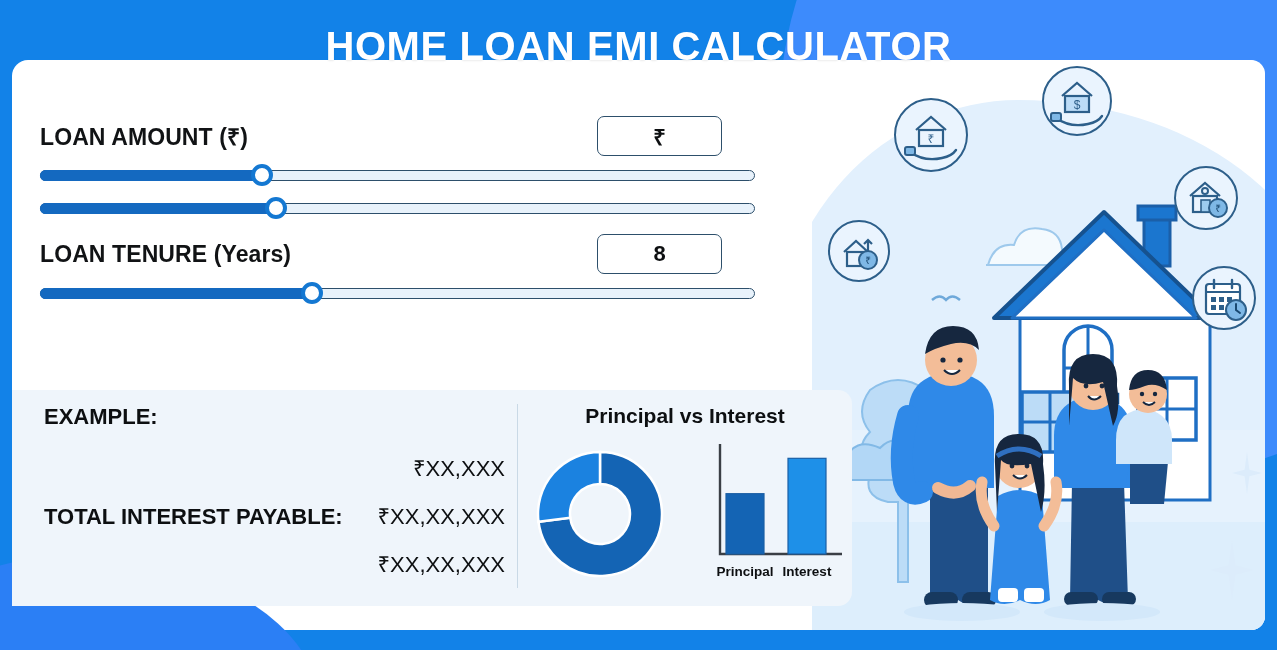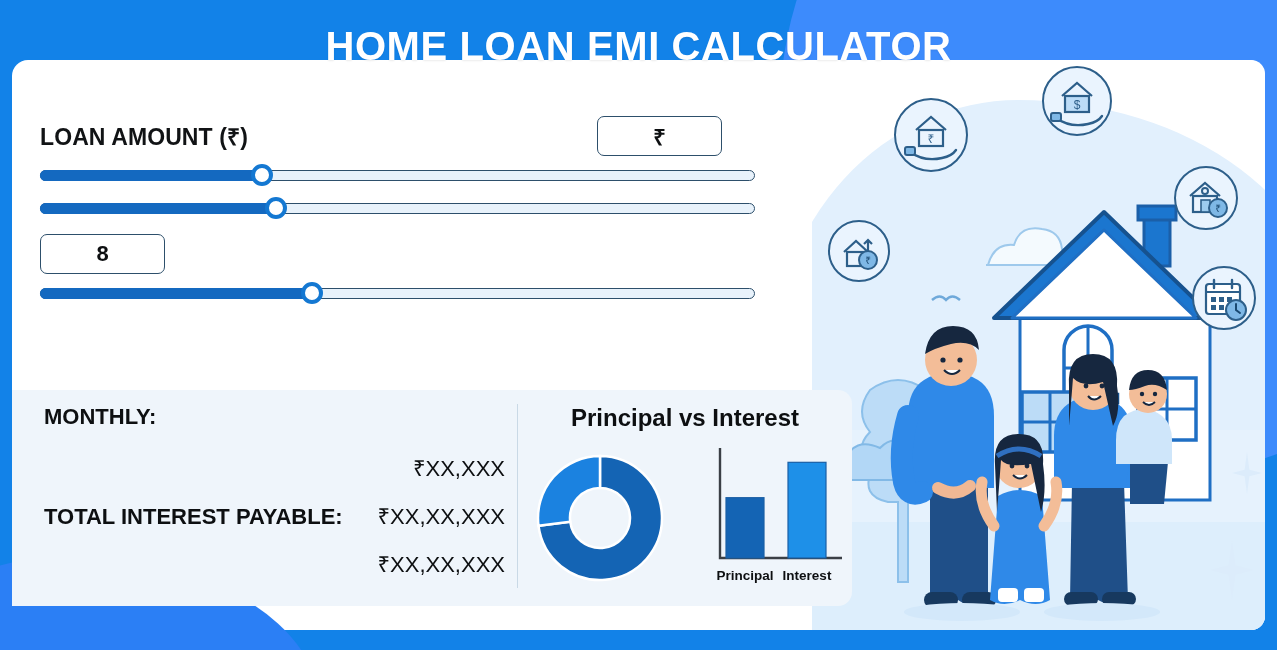--- a/index.html
+++ b/index.html
@@ -155,21 +155,21 @@
   .results-divider {
     width: 1px; background: #c9d9e6;
     margin: 14px 0 18px 0;
   }
   .results-right {
     flex: 1;
     padding-top: 14px;
     display: flex; flex-direction: column; align-items: center;
   }
   .chart-title {
-    font-size: 24px; font-weight: bold; color: #0d0f11;
+    font-size: 21px; font-weight: bold; color: #0d0f11;
     margin-bottom: 8px;
   }
   .charts-row { display: flex; align-items: flex-end; gap: 22px; }
   
   .illustration {
     position: absolute;
     left: 812px; top: 60px;
     width: 453px; height: 570px;
     overflow: hidden;
     z-index: 5;
@@ -392,35 +392,36 @@
     <div class="field">
       <div class="slider-wrap">
         <div class="slider-track"></div>
         <div class="slider-fill" style="width: 235.95px;"></div>
         <div class="slider-thumb" style="left: 235.95px;"></div>
       </div>
     </div>
 
     <div class="field">
       <div class="field-row">
+        <div class="field-label">LOAN TENURE (Years)</div>
         <div class="value-box" placeholder="8">8</div>
       </div>
       <div class="slider-wrap">
         <div class="slider-track"></div>
         <div class="slider-fill" style="width: 271.7px;"></div>
         <div class="slider-thumb" style="left: 271.7px;"></div>
       </div>
     </div>
 
   </div>
 
   <div class="results">
     <div class="results-left">
       <div class="result-line">
-        <div class="result-label example">MONTHLY:</div>
+        <div class="result-label example">EXAMPLE:</div>
       </div>
       <div class="result-line">
         <div class="result-value">₹XX,XXX</div>
       </div>
       <div class="result-line">
         <div class="result-label">TOTAL INTEREST PAYABLE:</div>
         <div class="result-value">₹XX,XX,XXX</div>
       </div>
       <div class="result-line">
         <div class="result-value">₹XX,XX,XXX</div>

